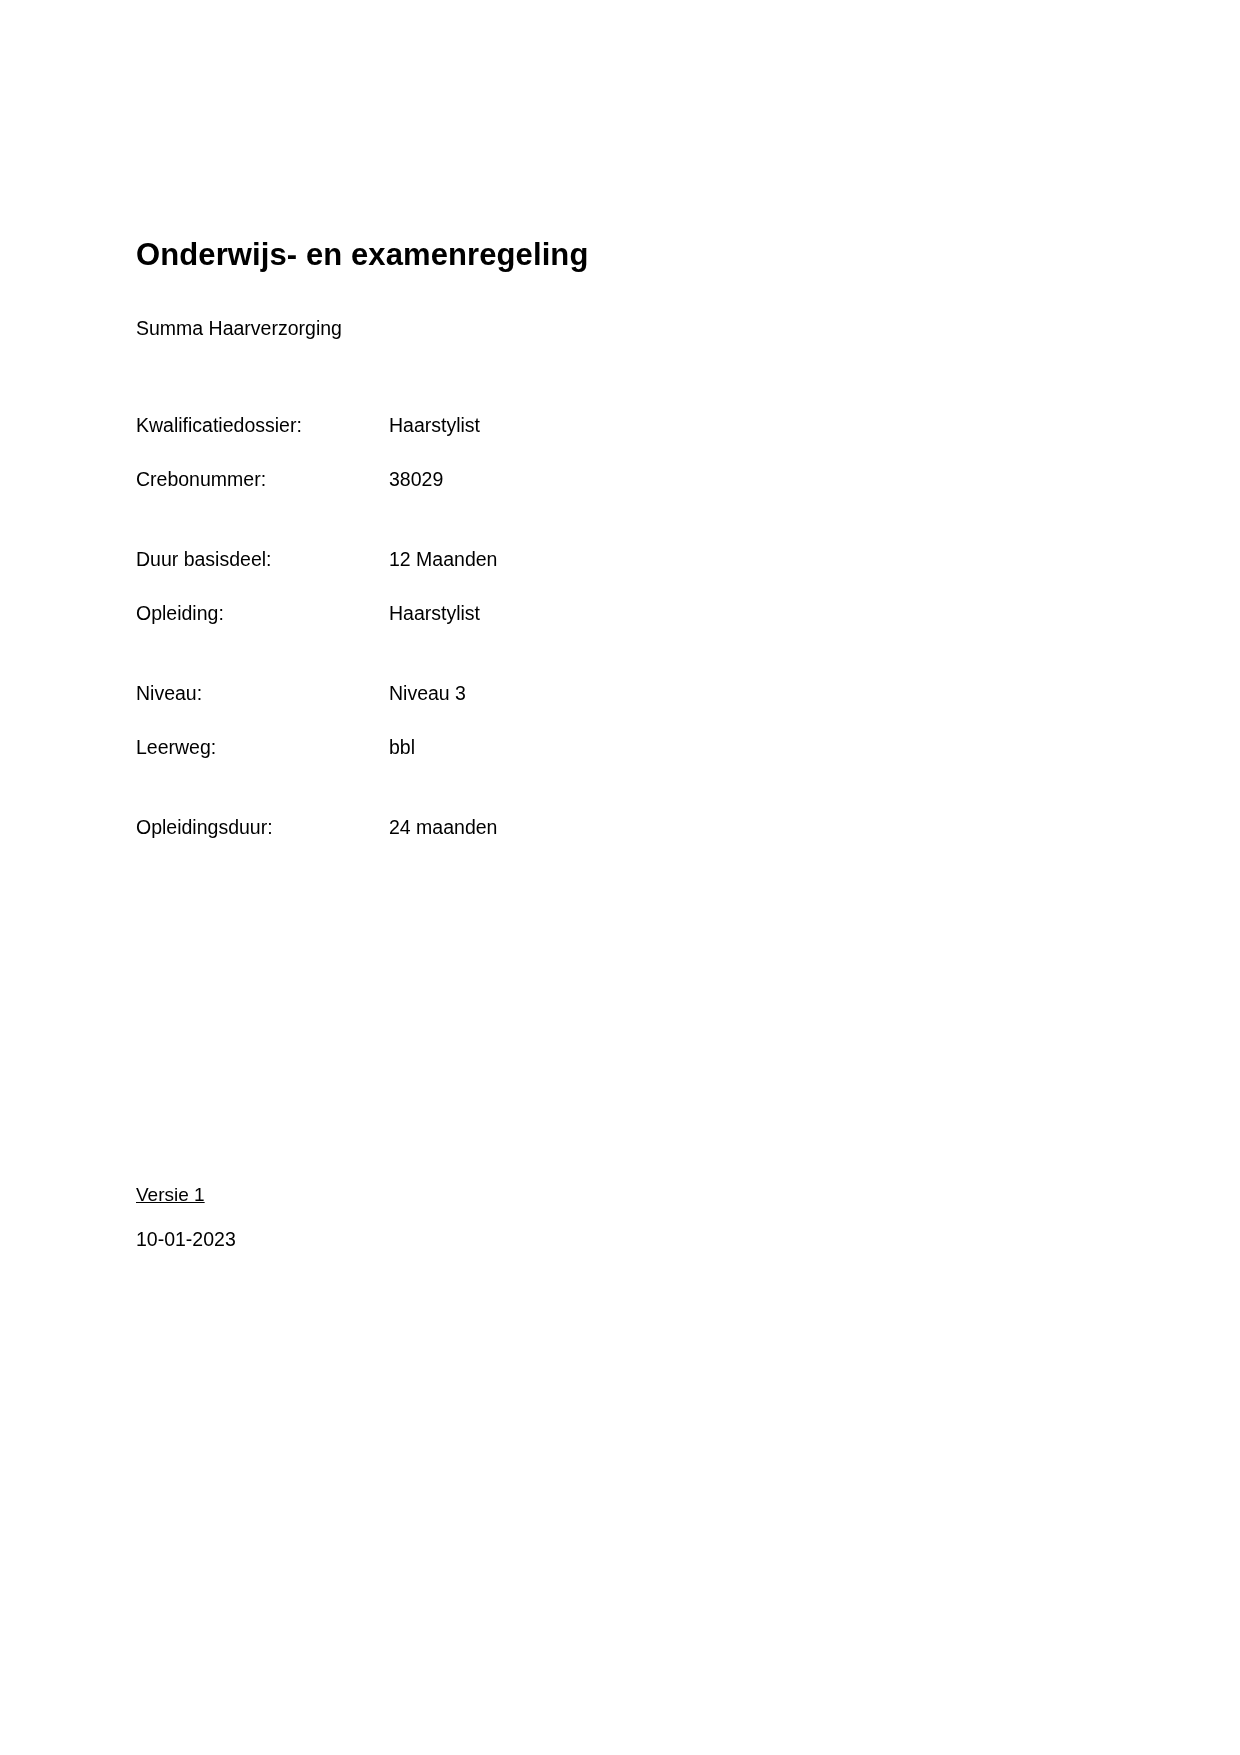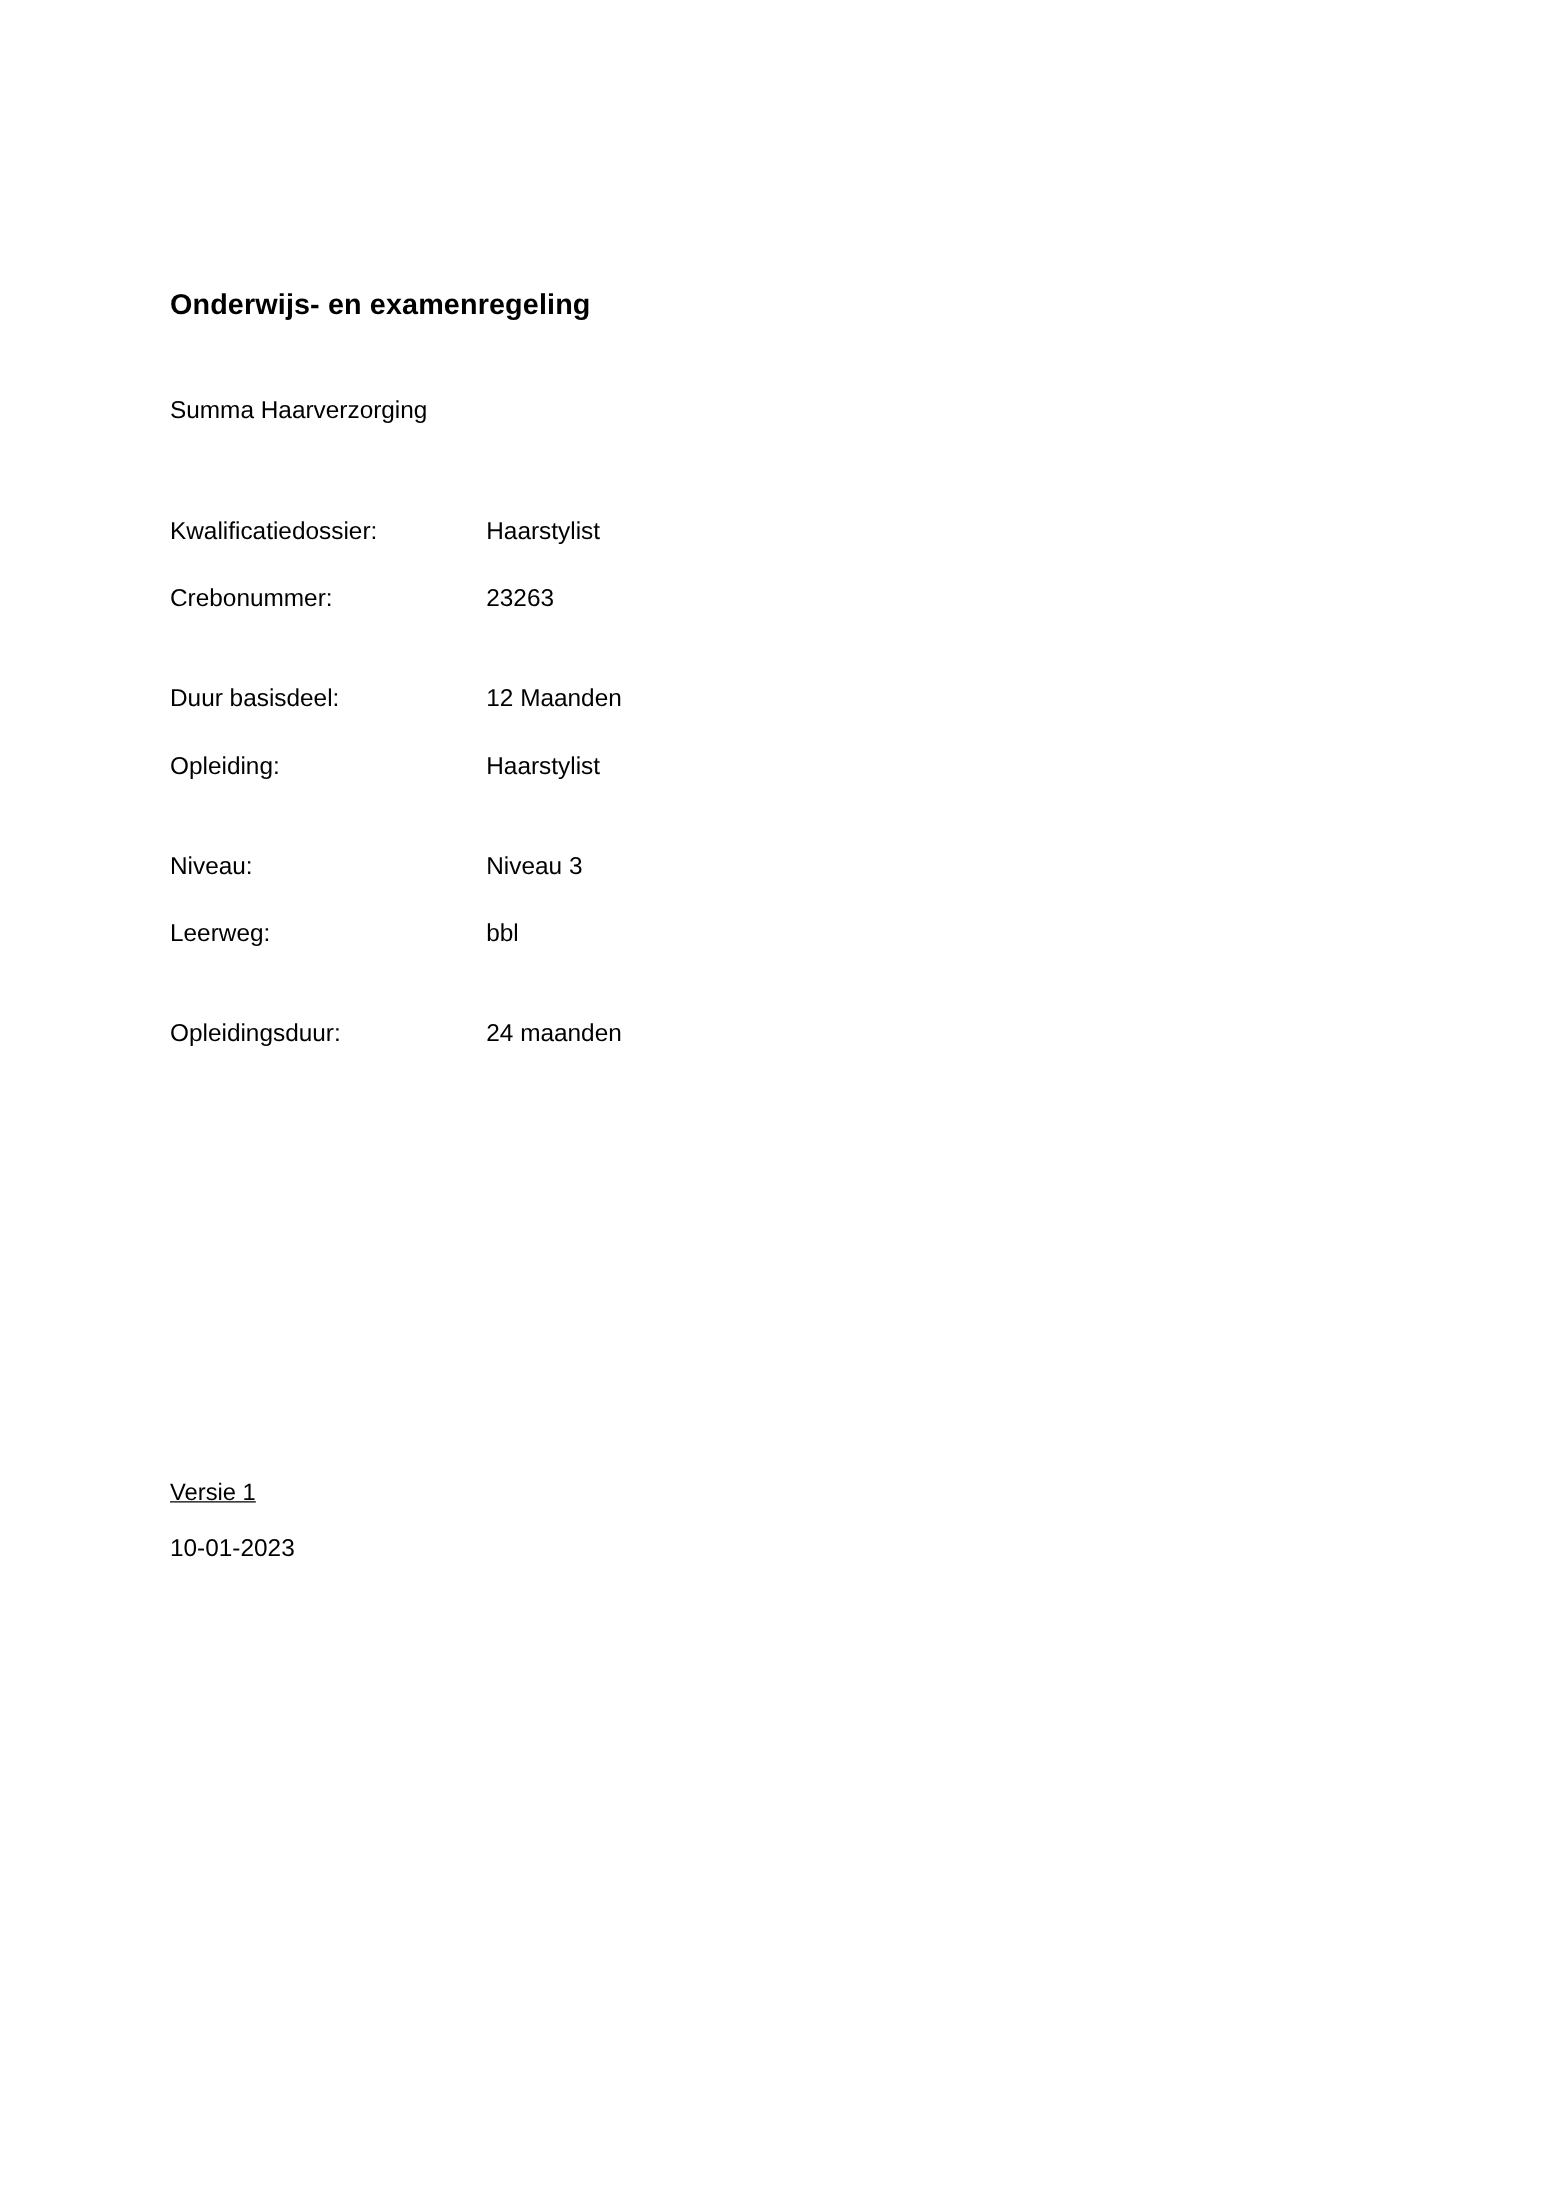--- a/index.html
+++ b/index.html
@@ -20,21 +20,21 @@
     left: 0;
     top: 0;
     width: 1240px;
     height: 1755px;
     background: #ffffff;
   }
   .doc-title {
     position: absolute;
     left: 136px;
     top: 215px;
-    font-size: 23px;
+    font-size: 31px;
     font-weight: bold;
     letter-spacing: 0.1px;
     line-height: 1.2;
     white-space: nowrap;
   }
   .org-line {
     position: absolute;
     left: 136px;
     top: 316px;
     font-size: 19.5px;
@@ -94,21 +94,21 @@
 
   <div class="meta">
 
     <div class="meta-group">
       <div class="meta-row">
         <span class="meta-label">Kwalificatiedossier:</span>
         <span class="meta-value">Haarstylist</span>
       </div>
       <div class="meta-row">
         <span class="meta-label">Crebonummer:</span>
-        <span class="meta-value">23263</span>
+        <span class="meta-value">38029</span>
       </div>
     </div>
 
     <div class="meta-group">
       <div class="meta-row">
         <span class="meta-label">Duur basisdeel:</span>
         <span class="meta-value">12 Maanden</span>
       </div>
       <div class="meta-row">
         <span class="meta-label">Opleiding:</span>

